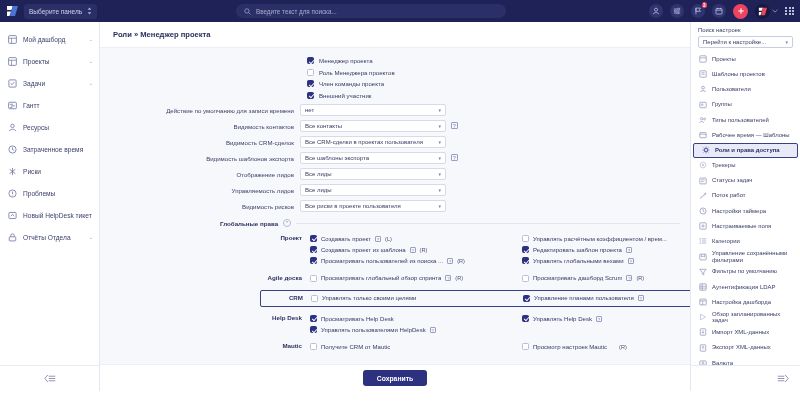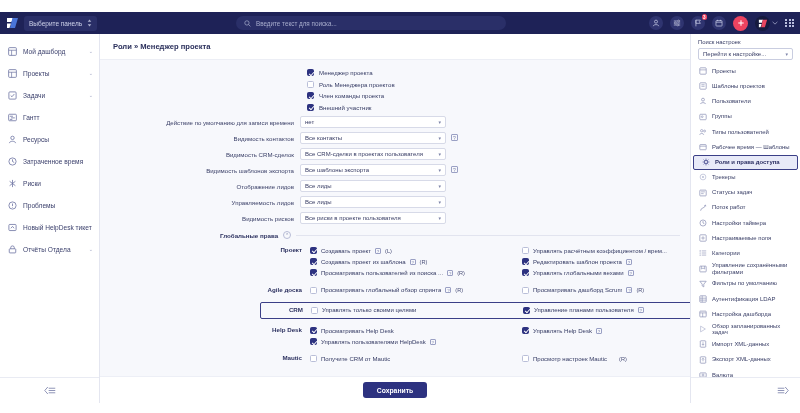--- a/index.html
+++ b/index.html
@@ -3,21 +3,21 @@
 <meta charset="utf-8">
 <style>
   * { box-sizing: border-box; margin: 0; padding: 0; }
   html, body {
     width: 800px; height: 413px;
     overflow: hidden;
     font-family: "Liberation Sans", "DejaVu Sans", sans-serif;
     background: #ffffff;
     color: #2a2f5b;
   }
-  #app { position: relative; width: 800px; height: 391px; display: flex; flex-direction: column; margin-top: 12px; }
+  #app { position: relative; width: 800px; height: 391px; display: flex; flex-direction: column; }
 
   
   .topbar {
     height: 22px; min-height: 22px;
     background: #1e2257;
     display: flex; align-items: center;
     padding: 0 6px 0 4px;
     position: relative;
   }
   .logo-box { width: 16px; height: 14px; display:flex; align-items:center; justify-content:center; margin-right:4px;}

